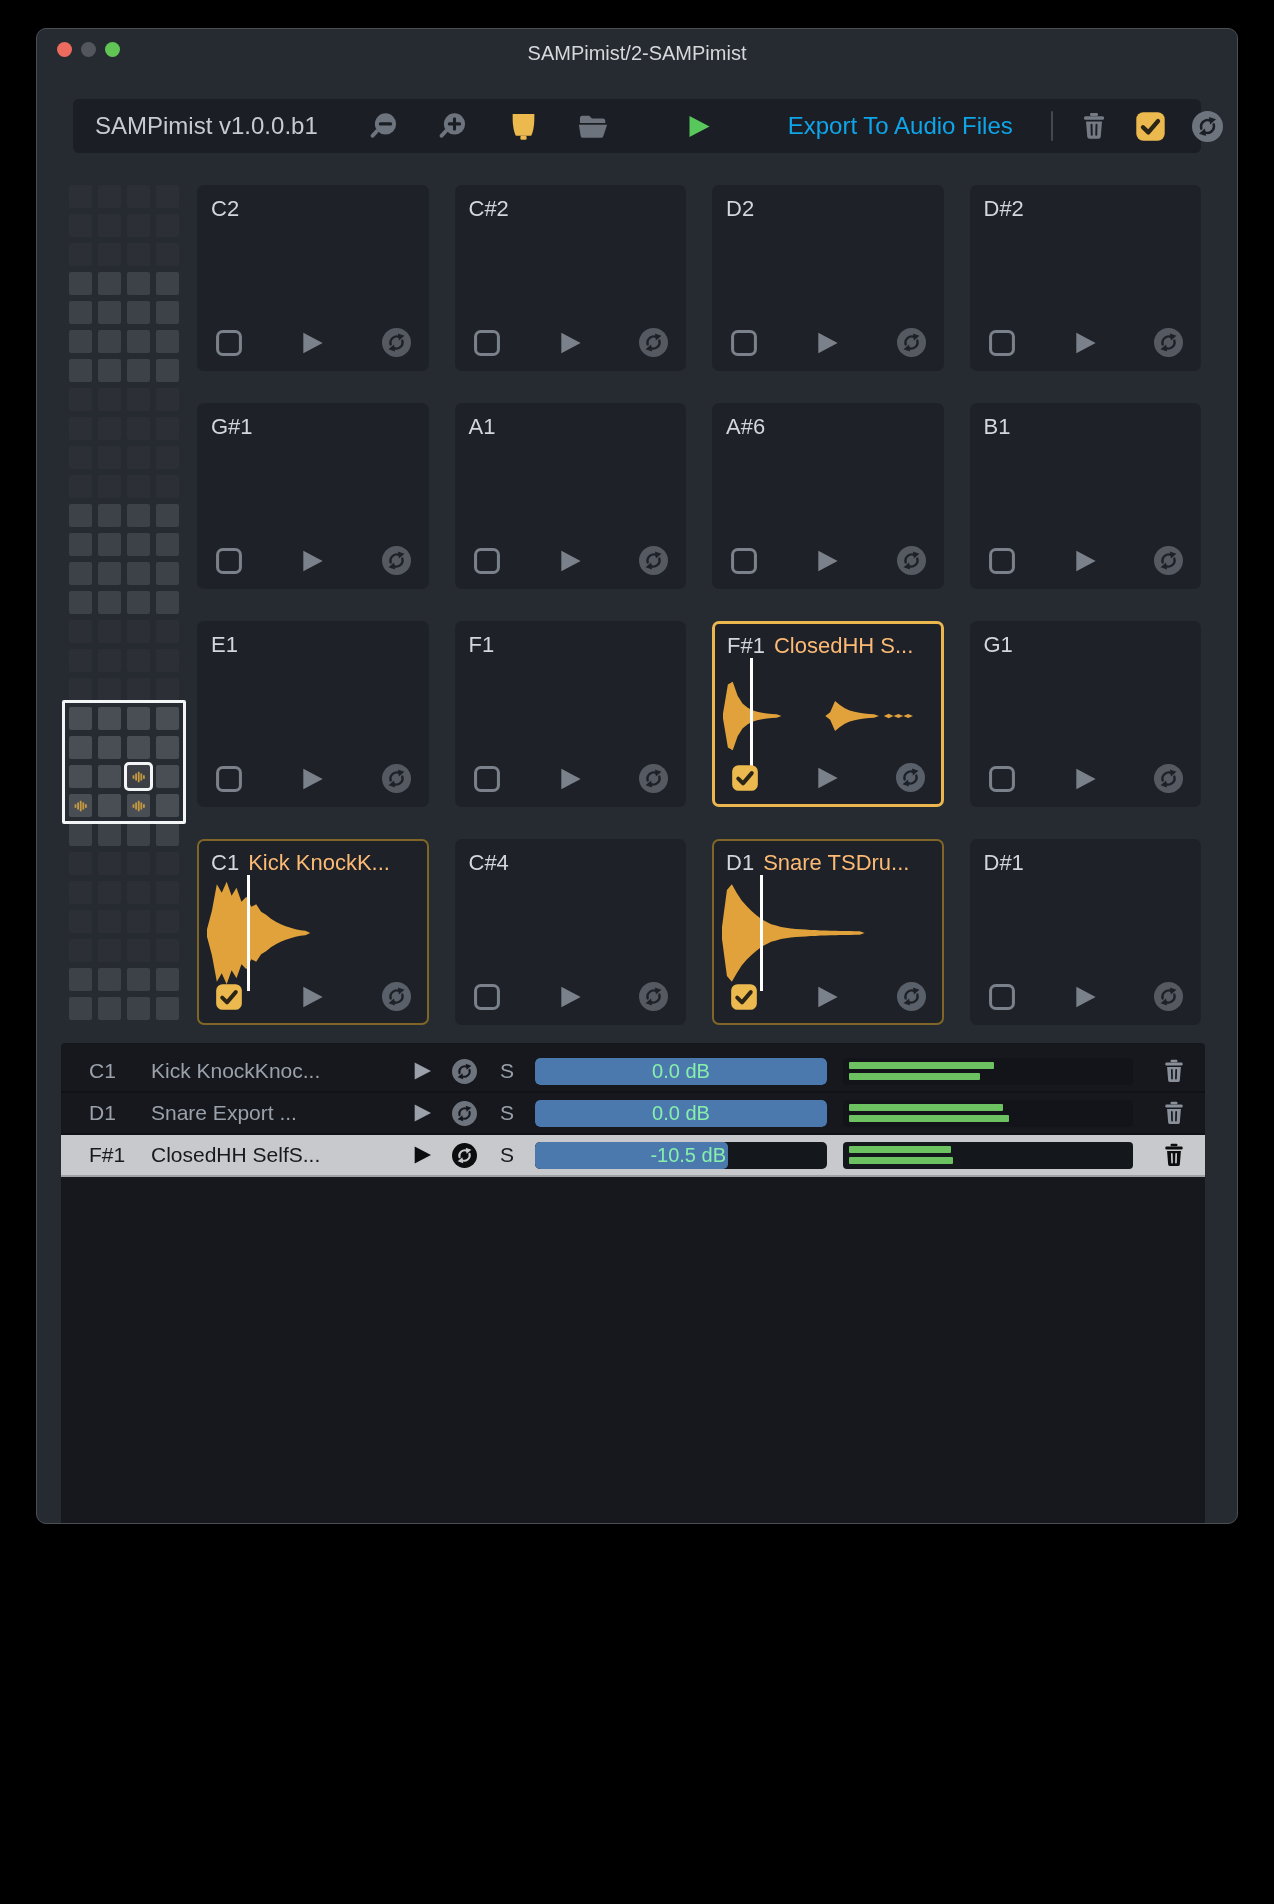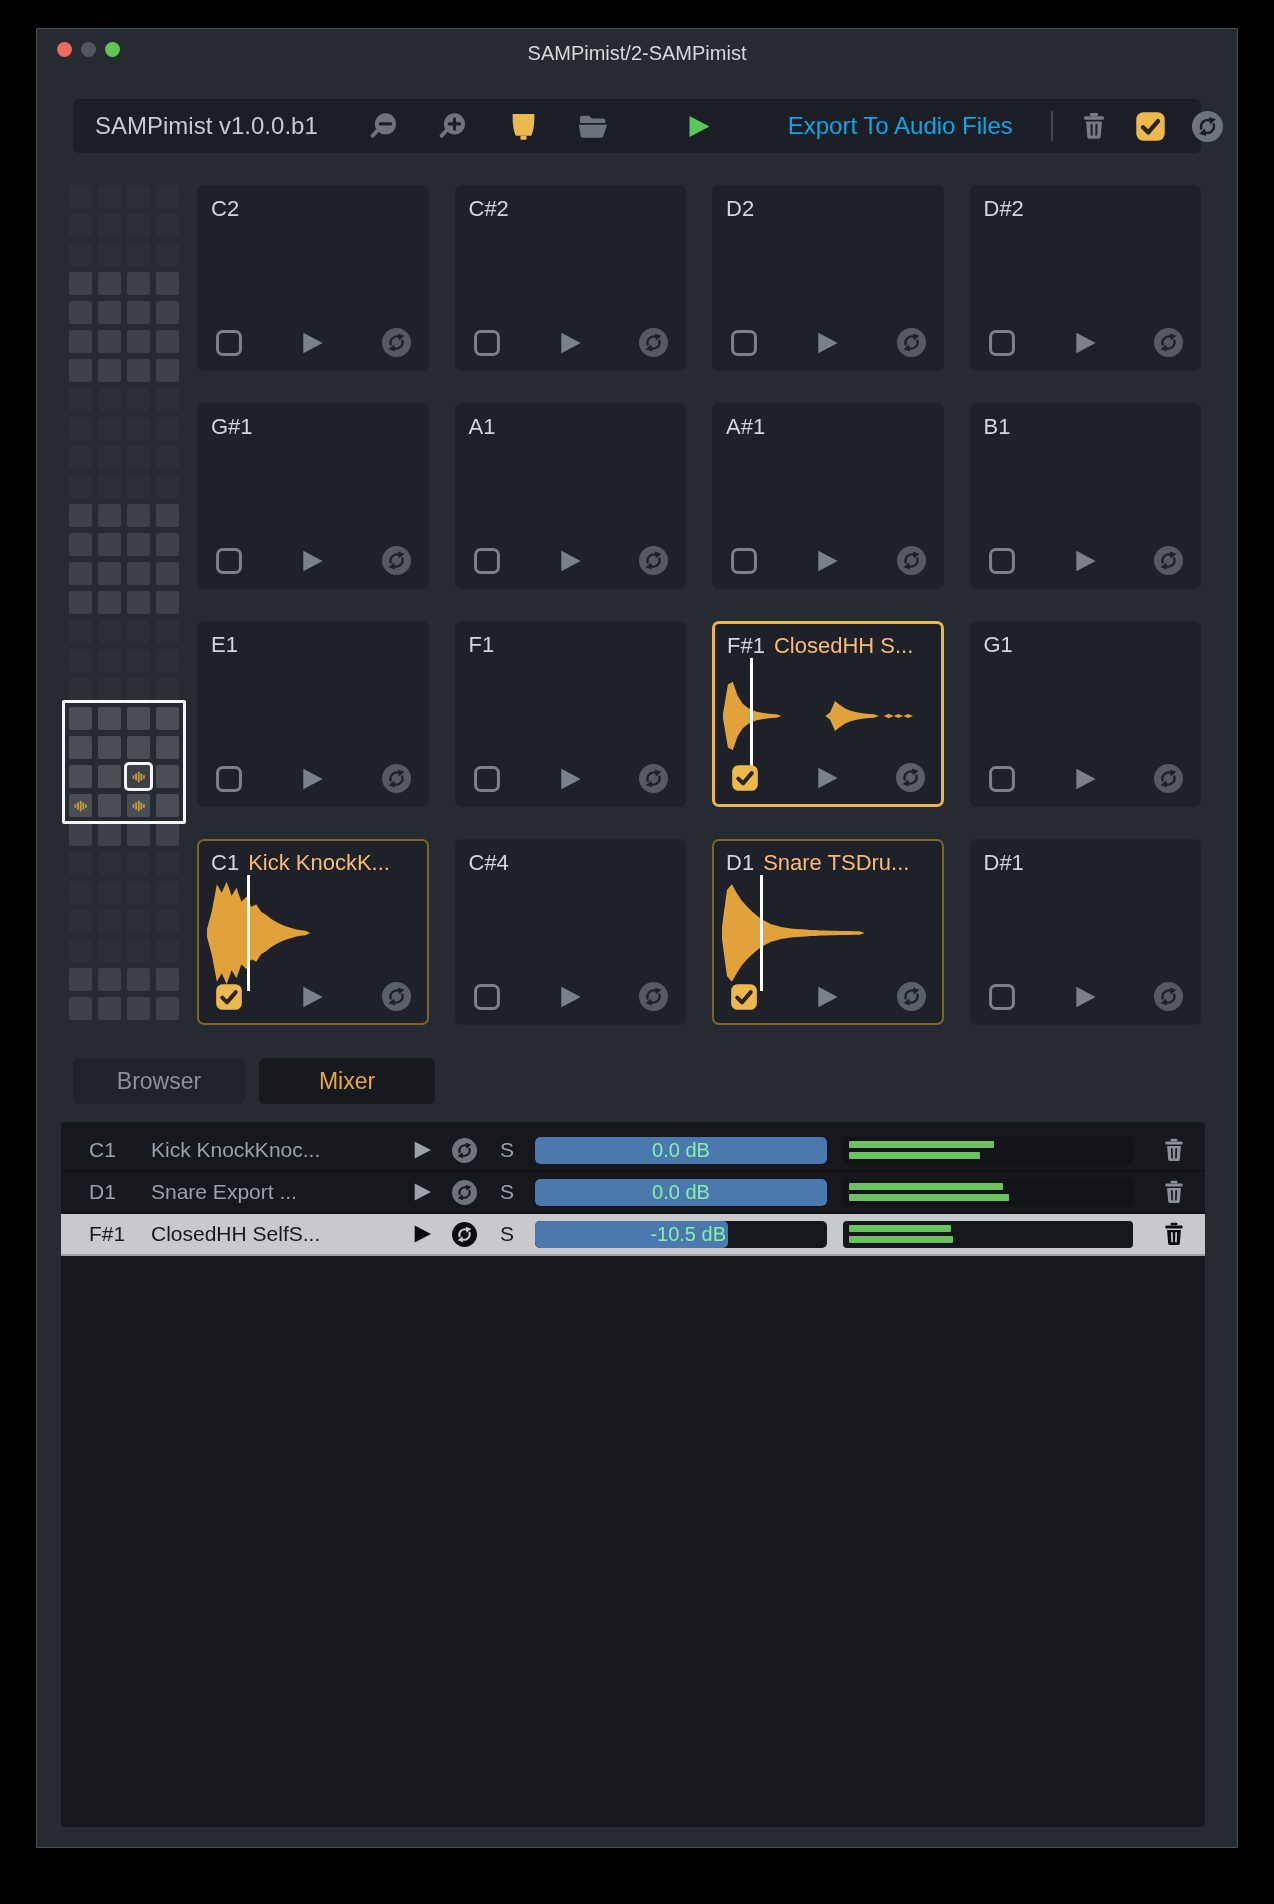--- a/index.html
+++ b/index.html
@@ -1,18 +1,18 @@
 <!DOCTYPE html>
 <html><head>
 <meta charset="utf-8">
 <style>
   html,body{margin:0;padding:0;background:#000;}
   body{width:1274px;height:1904px;position:relative;font-family:"Liberation Sans","DejaVu Sans",sans-serif;overflow:hidden;}
-  .window{position:absolute;left:36px;top:28px;width:1202px;height:1820px;background:#262a31;
-          border:1px solid #4a4e56;border-radius:1px;box-sizing:border-box;overflow:hidden;}
+  .window{position:absolute;left:36px;top:28px;width:1202px;height:1496px;background:#262a31;
+          border:1px solid #4a4e56;border-radius:10px;box-sizing:border-box;overflow:hidden;}
   
   .titlebar{height:40px;position:relative;display:flex;align-items:center;justify-content:center;}
   .traffic{position:absolute;left:20px;top:13px;display:flex;gap:9px;}
   .tl{width:15px;height:15px;border-radius:50%;}
   .tl.red{background:#ec6a5e}.tl.gray{background:#53575d}.tl.green{background:#61c555}
   .title{color:#d6d8db;font-size:20px;padding-top:8px;}
   
   .toolbar{margin:30px 36px 0;height:54px;background:#1b1e24;border-radius:6px;display:flex;
            align-items:center;padding:0 22px;gap:38px;box-sizing:border-box;}
   .version{color:#c6cbd2;font-size:24px;white-space:nowrap;margin-right:14px;}
@@ -486,21 +486,21 @@
                 <g fill="#1e2228">
                   <polygon points="13.2,4.6 18.6,6.4 14.0,10.4"></polygon>
                   <polygon points="10.8,19.4 5.4,17.6 10.0,13.6"></polygon>
                 </g>
               </svg>
             </button>
     </div>
   </div>
         <div class="pad">
     <div class="pad-label">
-      <span class="pad-note">A#1</span>
+      <span class="pad-note">A#6</span>
 
     </div>
 
     <div class="pad-controls">
       <button class="picon">
               <svg width="28" height="28" viewBox="0 0 24 24">
                 <rect x="2.2" y="2.2" width="19.6" height="19.6" rx="4.5" fill="none" stroke="#7b818a" stroke-width="2.6"></rect>
               </svg>
             </button>
       <button class="picon">
@@ -819,24 +819,20 @@
                   <polygon points="13.2,4.6 18.6,6.4 14.0,10.4"></polygon>
                   <polygon points="10.8,19.4 5.4,17.6 10.0,13.6"></polygon>
                 </g>
               </svg>
             </button>
     </div>
   </div>
       </div>
   </div>
 
-  <div class="tabs">
-    <button class="tab browser">Browser</button>
-    <button class="tab mixer">Mixer</button>
-  </div>
 
   <div class="mixer-panel" id="mixer">
       <div class="mrow">
     <span class="m-note">C1</span>
     <span class="m-name">Kick KnockKnoc...</span>
     <button class="m-icon">
           <svg width="22" height="22" viewBox="0 0 24 24">
             <polygon points="4,2.6 21.8,12 4,21.4" fill="#9aa1aa"></polygon>
           </svg>
         </button>

